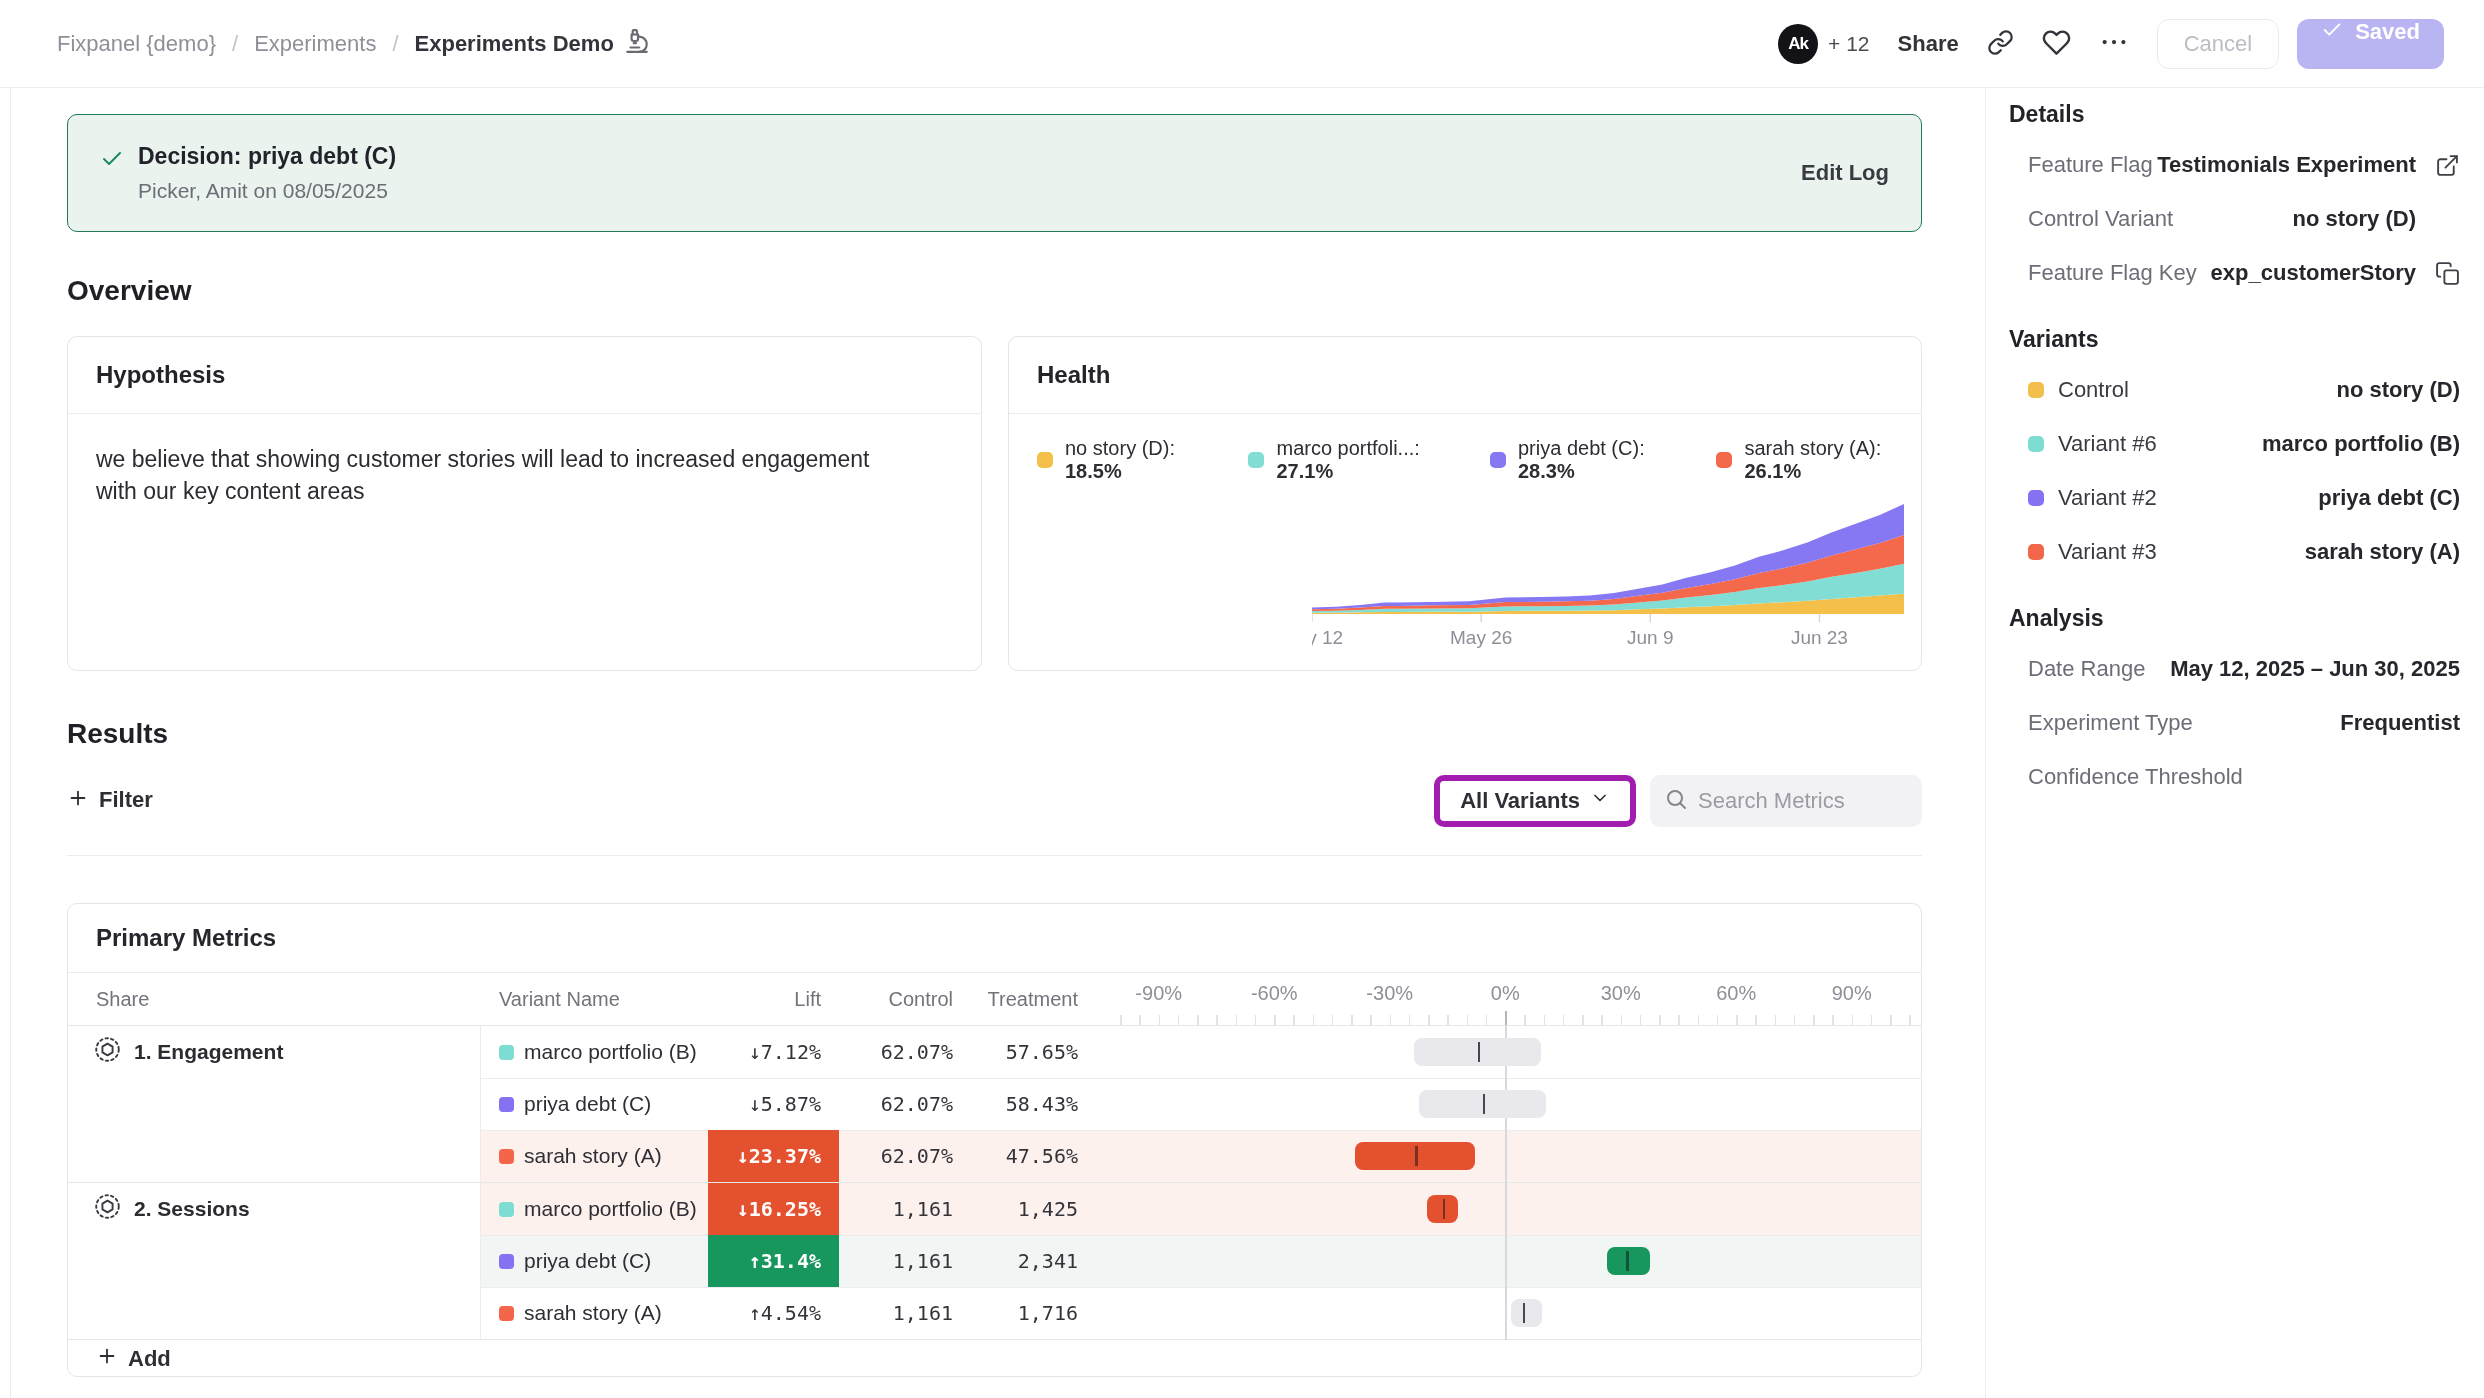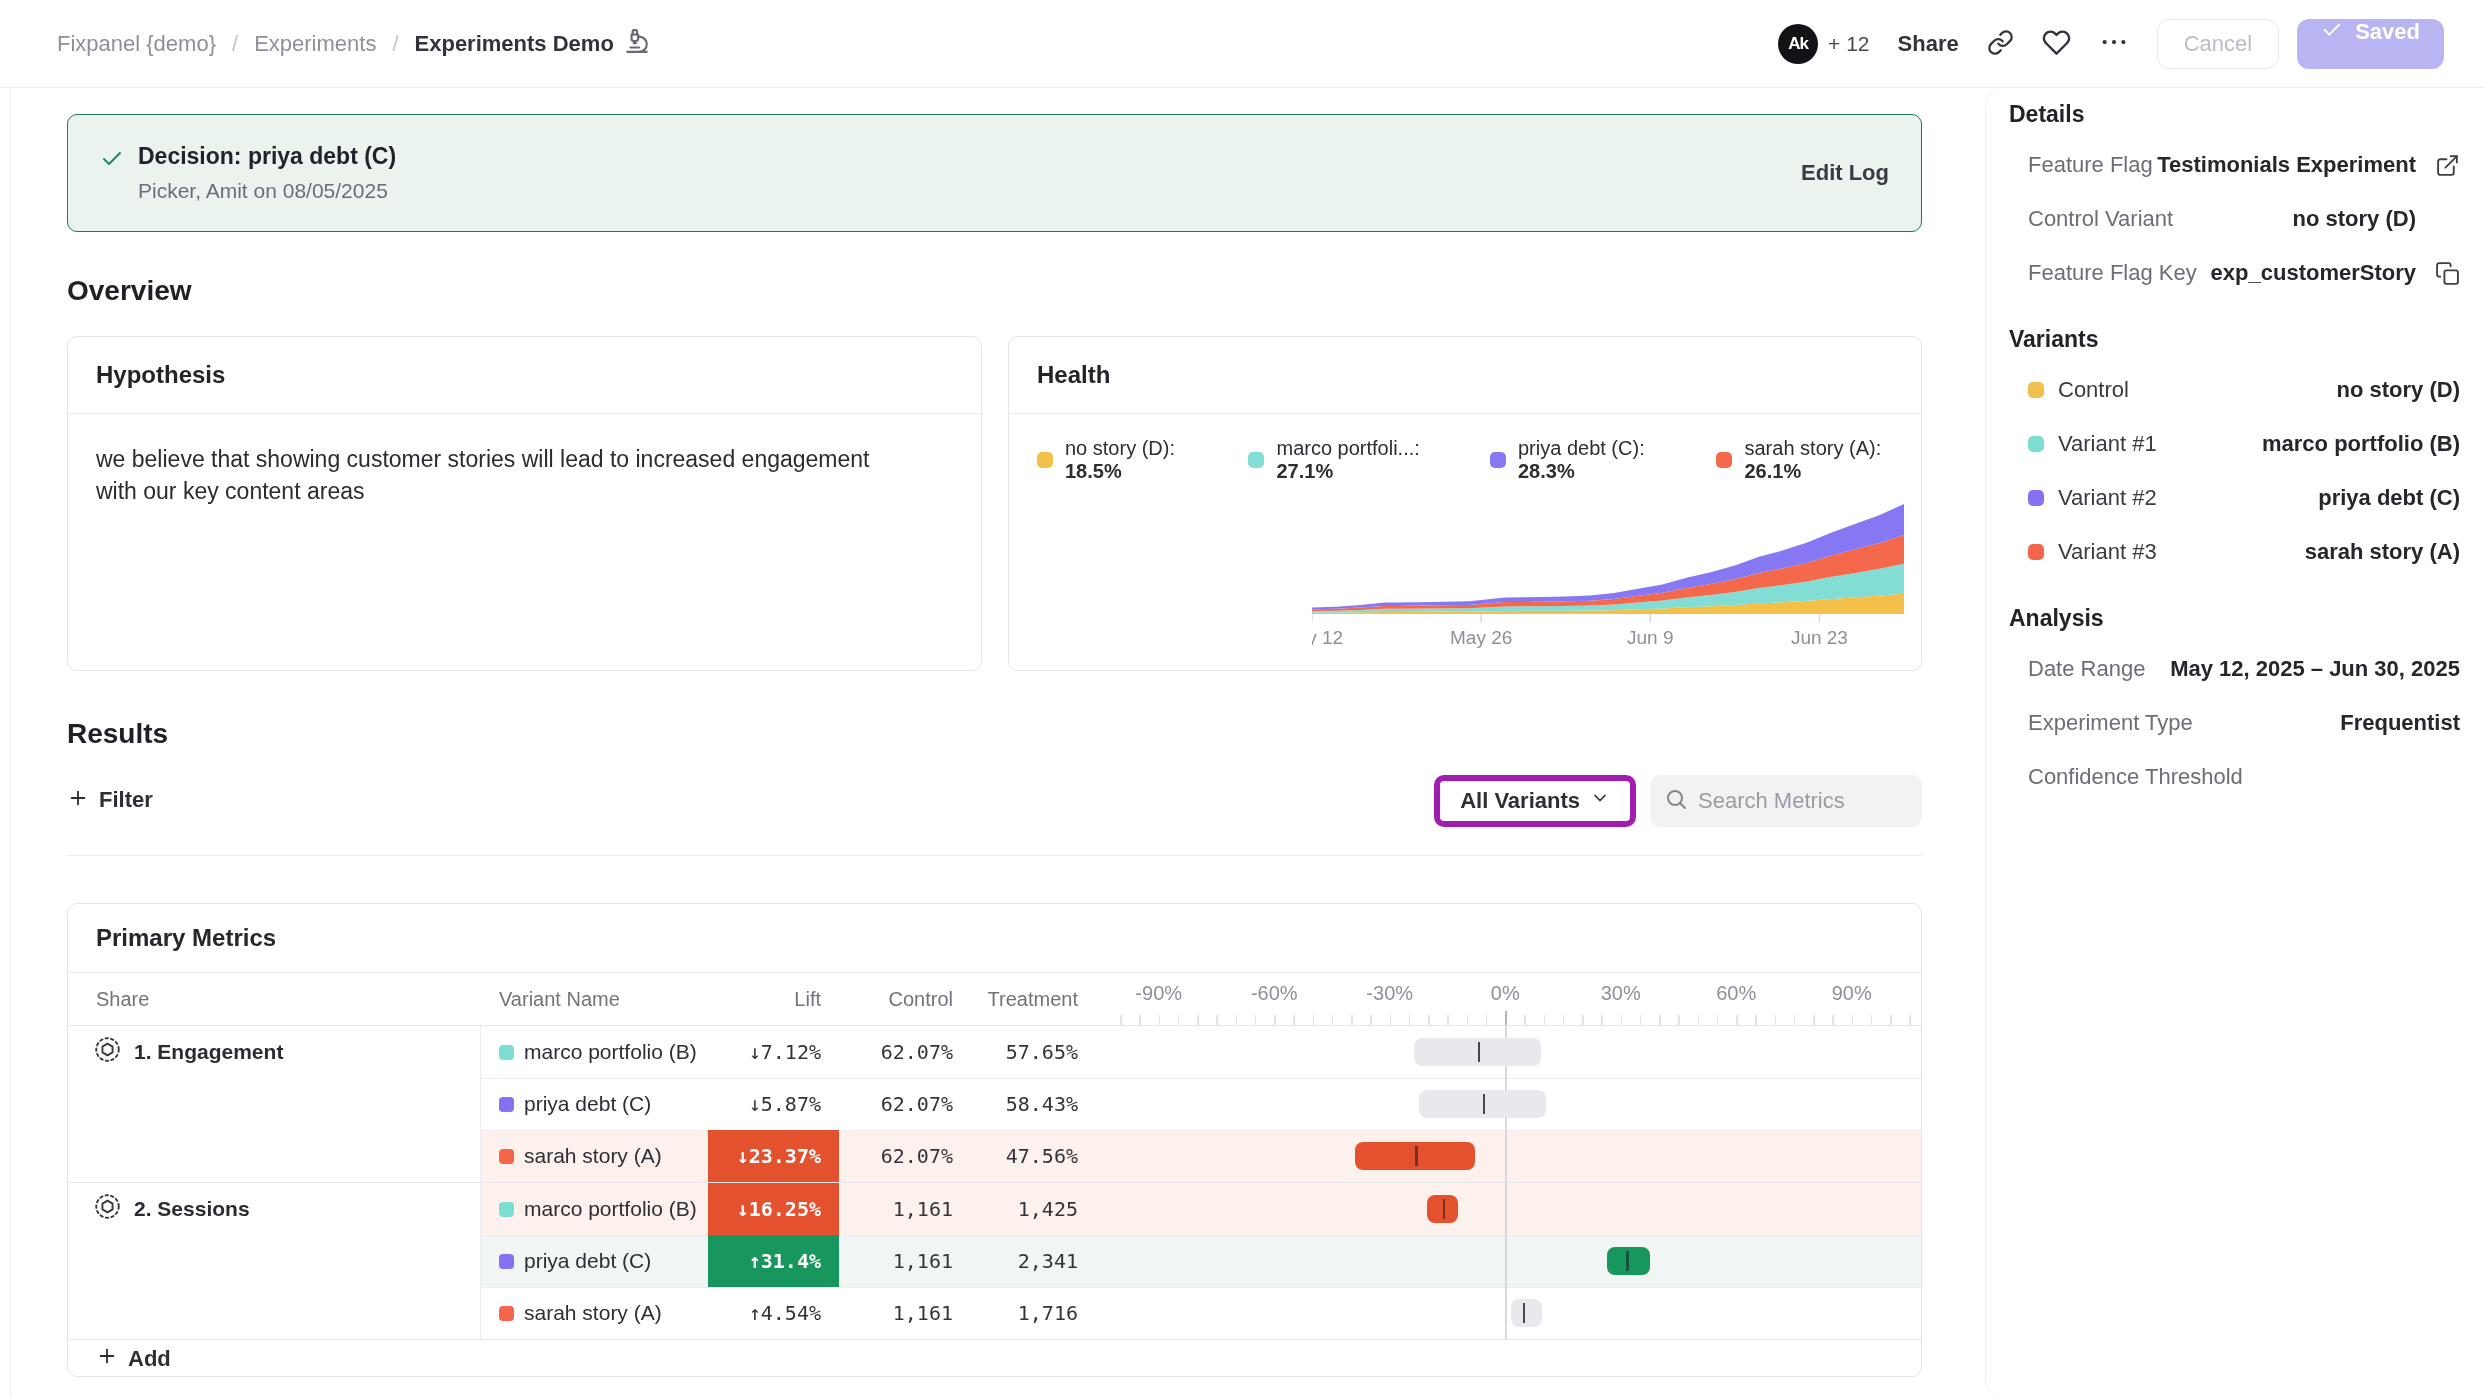--- a/index.html
+++ b/index.html
@@ -108,21 +108,21 @@
   .zero-line { position:absolute; top:-1px; bottom:-1px; width:1.5px; background:#d9d9dd; }
   .ci-bar { position:absolute; top:50%; transform:translateY(-50%); height:28px; border-radius:8px; }
   .ci-point { position:absolute; top:50%; transform:translateY(-50%); width:2.5px; height:20px; }
 
   .pm-footer { height:38px; border-top:1px solid #e7e7ea; display:flex; align-items:center; padding-left:28px; }
   .add-btn { display:flex; align-items:center; gap:10px; background:none; border:none; font-family:inherit;
              font-size:22px; font-weight:600; color:#2e2e35; cursor:pointer; }
 
   
   .panel { position:absolute; top:89px; left:1985px; right:0; bottom:0; border-left:1px solid #ededf0;
-           padding:12px 24px 0 23px; background:#fff;border-radius:18px; }
+           padding:12px 24px 0 23px; background:#fff; }
   .panel h3 { font-size:23px; font-weight:700; color:#222229; margin-bottom:10px; }
   .panel section { margin-bottom:26px; }
   .p-row { height:54px; display:flex; align-items:center; padding-left:19px; }
   .p-label { font-size:22px; color:#6d6d78; }
   .p-value { margin-left:auto; font-size:22px; font-weight:700; color:#26262c; text-align:right; }
   .p-iconslot { width:44px; display:flex; justify-content:flex-end; color:#3f3f47; flex:0 0 auto; }
   .p-chip { width:16px; height:16px; border-radius:5px; margin-right:14px; flex:0 0 auto; }
 </style>
 </head>
 <body>
@@ -561,21 +561,21 @@
     <section>
       <h3>Variants</h3>
       <div id="variants-rows">
           <div class="p-row">
             <span class="p-chip" style="background:#f2bf4d"></span>
             <span class="p-label" style="color:#3a3a42">Control</span>
             <span class="p-value">no story (D)</span>
           </div>
           <div class="p-row">
             <span class="p-chip" style="background:#7eddd3"></span>
-            <span class="p-label" style="color:#3a3a42">Variant #1</span>
+            <span class="p-label" style="color:#3a3a42">Variant #6</span>
             <span class="p-value">marco portfolio (B)</span>
           </div>
           <div class="p-row">
             <span class="p-chip" style="background:#8572f3"></span>
             <span class="p-label" style="color:#3a3a42">Variant #2</span>
             <span class="p-value">priya debt (C)</span>
           </div>
           <div class="p-row">
             <span class="p-chip" style="background:#f4664a"></span>
             <span class="p-label" style="color:#3a3a42">Variant #3</span>

